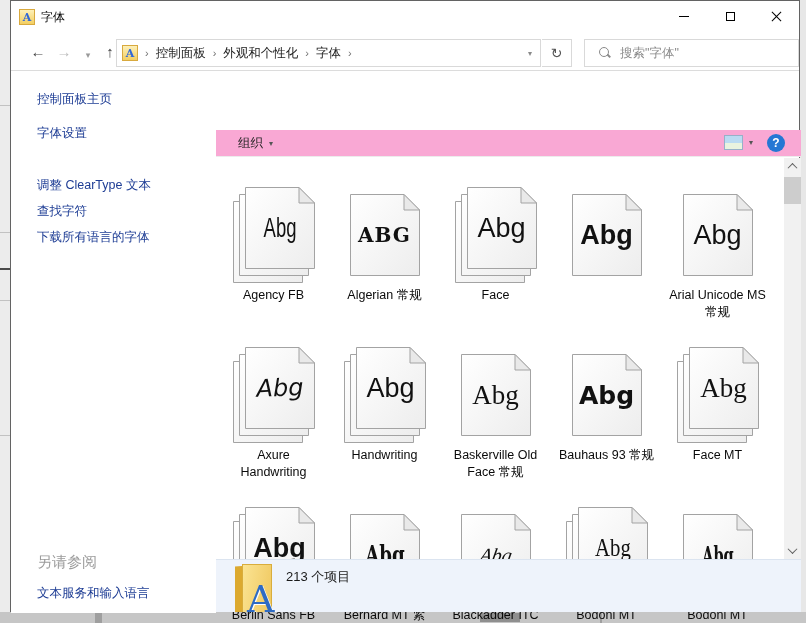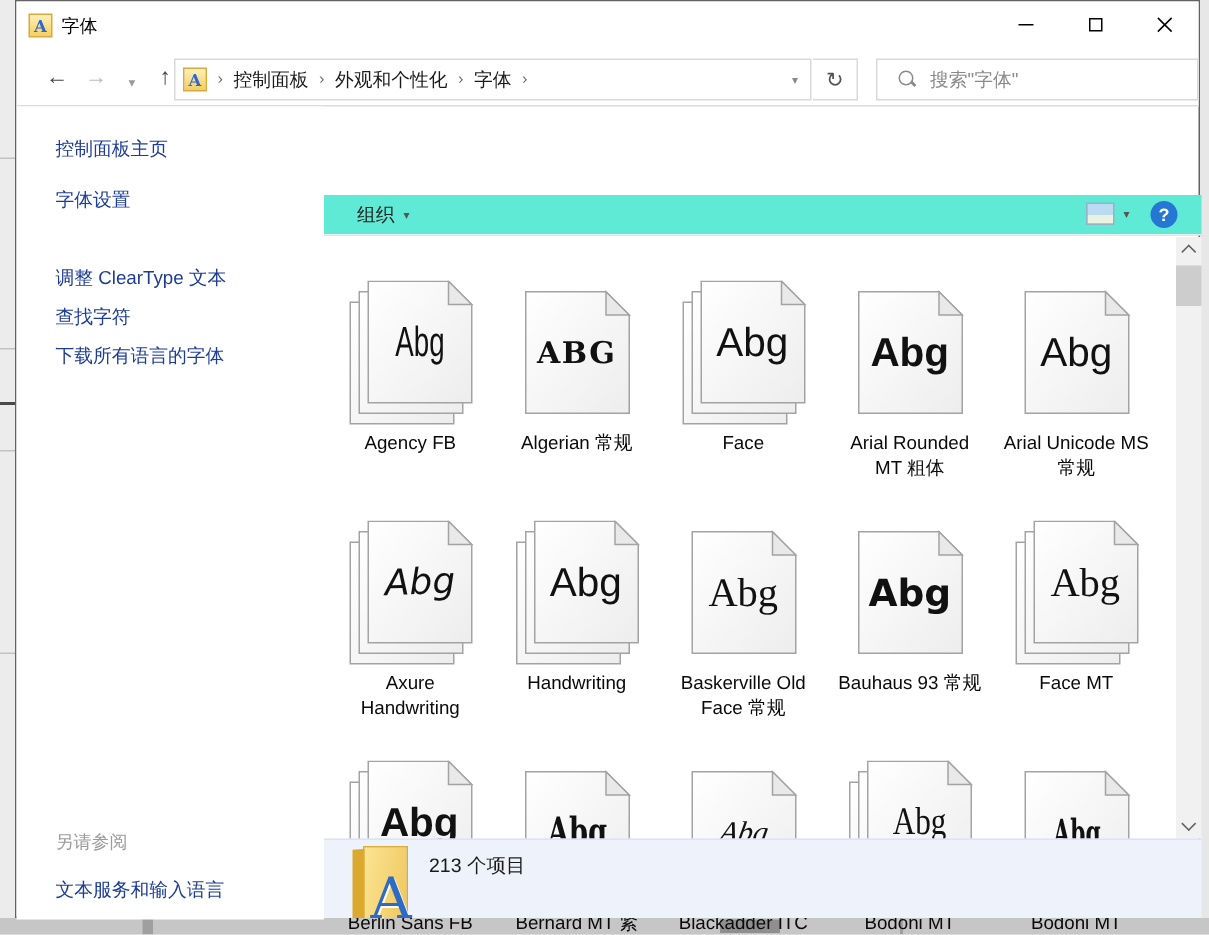--- a/index.html
+++ b/index.html
@@ -45,25 +45,25 @@
   .refreshbox { position:absolute; left:531px; top:6px; width:30px; height:28px; border:1px solid #d9d9d9; border-left:none; background:#fff; display:flex; align-items:center; justify-content:center; font-size:14px; color:#555; }
   .searchbox { position:absolute; left:573px; top:6px; width:215px; height:28px; border:1px solid #d9d9d9; background:#fff; display:flex; align-items:center; }
   .mag { position:relative; width:12px; height:12px; margin-left:14px; flex:0 0 auto; }
   .mag::before { content:""; position:absolute; left:0; top:0; width:8px; height:8px; border:1.5px solid #8a8a8a; border-radius:50%; }
   .mag::after { content:""; position:absolute; left:8px; top:8px; width:4px; height:1.5px; background:#8a8a8a; transform:rotate(45deg); }
   .search-ph { margin-left:9px; font-size:12.5px; color:#8a8a8a; }
 
   
   .sidebar { position:absolute; left:0; top:70px; width:205px; height:542px; background:#fff; }
   .side-link { position:absolute; left:26px; font-size:12.5px; color:#1d3c94; white-space:nowrap; }
-  .side-heading { position:absolute; left:26px; font-size:12px; color:#9b9b9b; white-space:nowrap; }
+  .side-heading { position:absolute; left:26px; font-size:15px; color:#9b9b9b; white-space:nowrap; }
 
   
   .main-heading { position:absolute; left:227px; top:90px; font-size:15px; color:#2456bd; }
-  .toolbar { position:absolute; left:205px; top:129px; width:585px; height:27px; background:#5eead4; border-bottom:1px solid #ececec; }
+  .toolbar { position:absolute; left:205px; top:129px; width:585px; height:27px; background:#f9a8d4; border-bottom:1px solid #ececec; }
   .organize { position:absolute; left:22px; top:5px; display:flex; align-items:center; font-size:12.5px; color:#222; }
   .organize .caret { font-size:8px; color:#555; margin-left:6px; }
   .viewbtn { position:absolute; right:48px; top:5px; display:flex; align-items:center; }
   .view-pic { width:19px; height:15px; border:1px solid #98b0c8; background:linear-gradient(#badbf2 55%, #e9f3df 55%); }
   .viewbtn .caret { font-size:8px; color:#555; margin-left:6px; }
   .helpbtn { position:absolute; right:16px; top:4px; width:18px; height:18px; border-radius:50%; background:#2577d4; color:#fff; font-size:12px; font-weight:bold; display:flex; align-items:center; justify-content:center; }
 
   
   .font-grid { position:absolute; left:207px; top:166px; width:555px; display:grid; grid-template-columns:repeat(5,111px); row-gap:6px; }
   .tile { display:flex; flex-direction:column; align-items:center; }
@@ -262,21 +262,20 @@
                 <linearGradient id="pg" x1="0" y1="0" x2="1" y2="1">
                   <stop offset="0" stop-color="#ffffff"></stop>
                   <stop offset="1" stop-color="#ededed"></stop>
                 </linearGradient>
               </defs>
               <g transform="translate(7 7)">
                 <path d="M0.5 0.5 H54 L69.5 16 V81.5 H0.5 Z" fill="url(#pg)" stroke="#a3a3a3"></path>
                 <path d="M54 0.5 V16 H69.5 Z" fill="#e9e9e9" stroke="#a3a3a3"></path>
               </g>
             </svg><span class="preview st-sans-bold pv-single">Abg</span></div>
-          <div class="fname">Arial Rounded MT 粗体</div>
         </div>
         <div class="tile">
           <div class="ficon"><svg width="84" height="98" viewBox="0 0 84 98">
               <defs>
                 <linearGradient id="pg" x1="0" y1="0" x2="1" y2="1">
                   <stop offset="0" stop-color="#ffffff"></stop>
                   <stop offset="1" stop-color="#ededed"></stop>
                 </linearGradient>
               </defs>
               <g transform="translate(7 7)">

